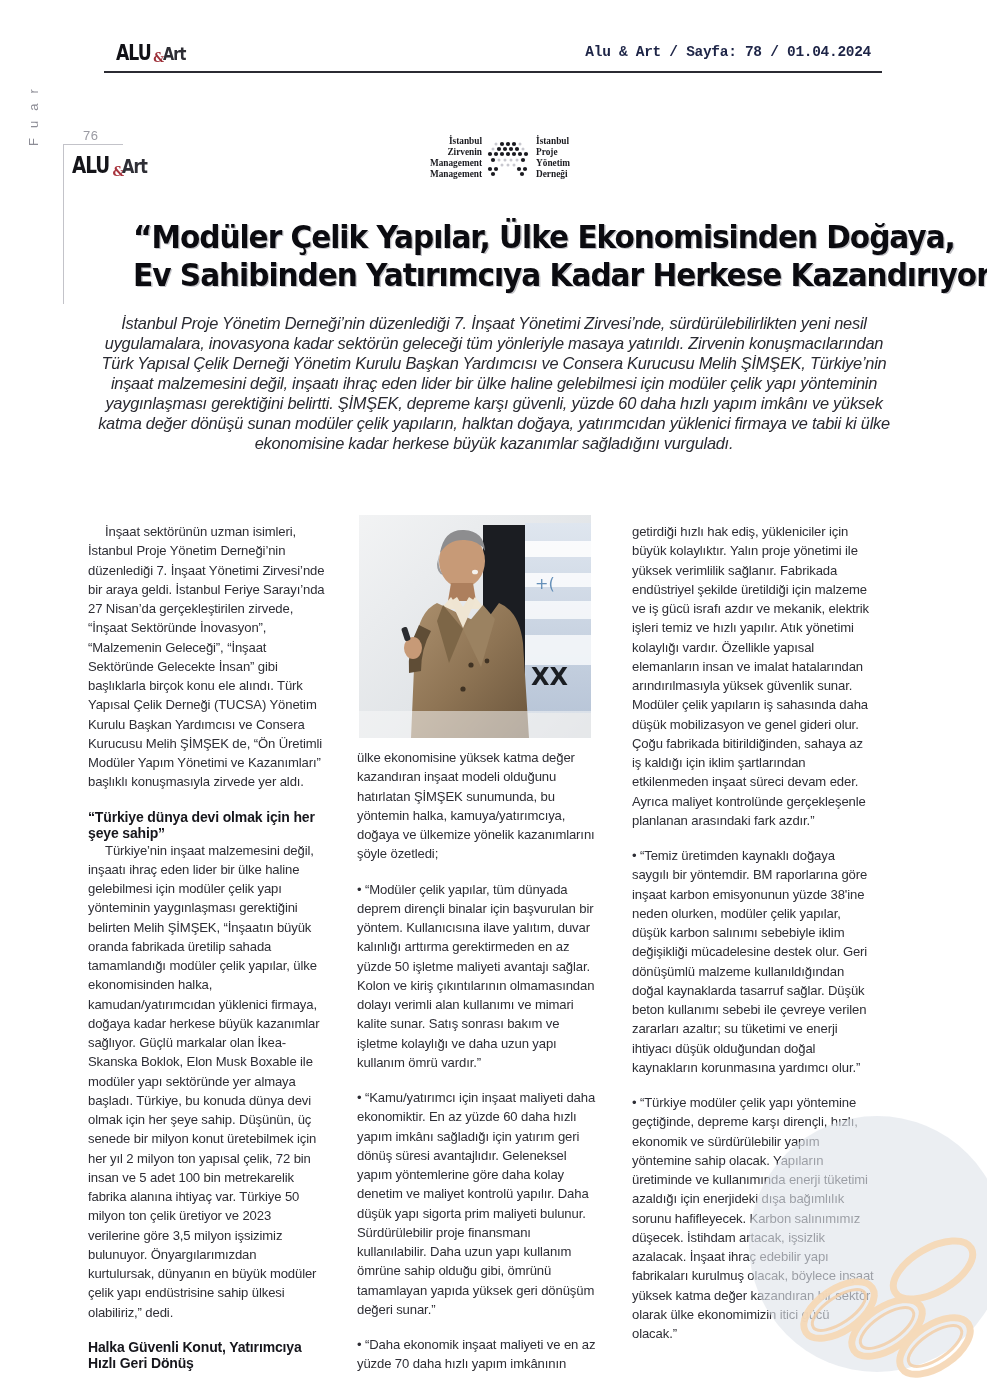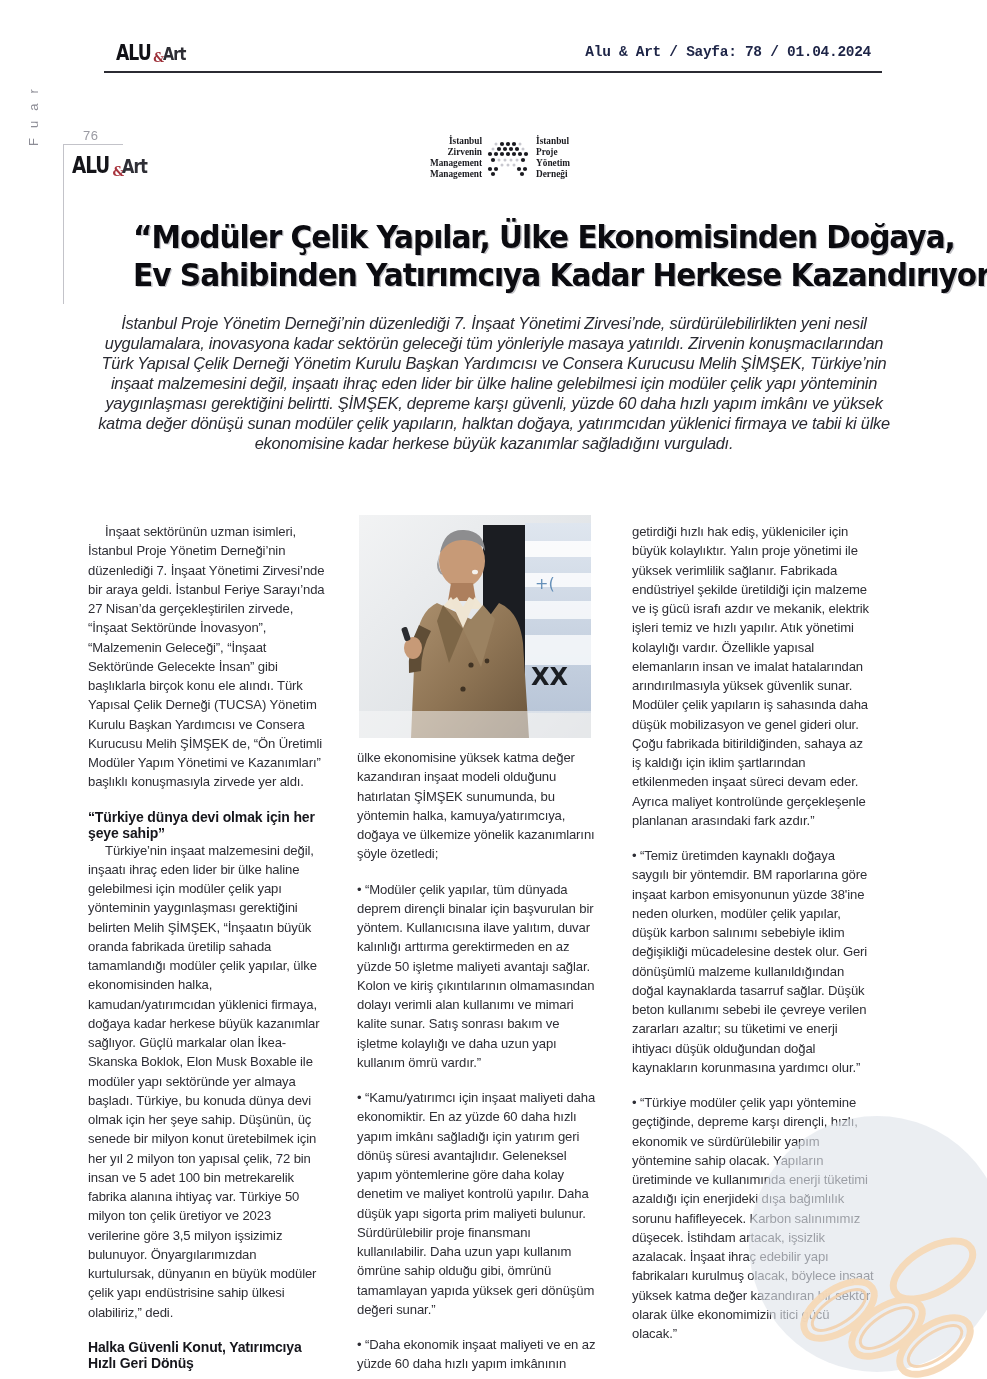--- a/index.html
+++ b/index.html
@@ -409,21 +409,21 @@
     <h3>“Türkiye dünya devi olmak için her şeye sahip”</h3>
     <p class="indent">Türkiye’nin inşaat malzemesini değil, inşaatı ihraç eden lider bir ülke haline gelebilmesi için modüler çelik yapı yönteminin yaygınlaşması gerektiğini belirten Melih ŞİMŞEK, “İnşaatın büyük oranda fabrikada üretilip sahada tamamlandığı modüler çelik yapılar, ülke ekonomisinden halka, kamudan/yatırımcıdan yüklenici firmaya, doğaya kadar herkese büyük kazanımlar sağlıyor. Güçlü markalar olan İkea-Skanska Boklok, Elon Musk Boxable ile modüler yapı sektöründe yer almaya başladı. Türkiye, bu konuda dünya devi olmak için her şeye sahip. Düşünün, üç senede bir milyon konut üretebilmek için her yıl 2 milyon ton yapısal çelik, 72 bin insan ve 5 adet 100 bin metrekarelik fabrika alanına ihtiyaç var. Türkiye 50 milyon ton çelik üretiyor ve 2023 verilerine göre 3,5 milyon işsizimiz bulunuyor. Önyargılarımızdan kurtulursak, dünyanın en büyük modüler çelik yapı endüstrisine sahip ülkesi olabiliriz,” dedi.</p>
     <h3>Halka Güvenli Konut, Yatırımcıya Hızlı Geri Dönüş</h3>
 
   </div>
 
   <div class="col" id="col-2">
     <p>ülke ekonomisine yüksek katma değer kazandıran inşaat modeli olduğunu hatırlatan ŞİMŞEK sunumunda, bu yöntemin halka, kamuya/yatırımcıya, doğaya ve ülkemize yönelik kazanımlarını şöyle özetledi;</p>
     <p class="bullet">• “Modüler çelik yapılar, tüm dünyada deprem dirençli binalar için başvurulan bir yöntem. Kullanıcısına ilave yalıtım, duvar kalınlığı arttırma gerektirmeden en az yüzde 50 işletme maliyeti avantajı sağlar. Kolon ve kiriş çıkıntılarının olmamasından dolayı verimli alan kullanımı ve mimari kalite sunar. Satış sonrası bakım ve işletme kolaylığı ve daha uzun yapı kullanım ömrü vardır.”</p>
     <p class="bullet">• “Kamu/yatırımcı için inşaat maliyeti daha ekonomiktir. En az yüzde 60 daha hızlı yapım imkânı sağladığı için yatırım geri dönüş süresi avantajlıdır. Geleneksel yapım yöntemlerine göre daha kolay denetim ve maliyet kontrolü yapılır. Daha düşük yapı sigorta prim maliyeti bulunur. Sürdürülebilir proje finansmanı kullanılabilir. Daha uzun yapı kullanım ömrüne sahip olduğu gibi, ömrünü tamamlayan yapıda yüksek geri dönüşüm değeri sunar.”</p>
-    <p class="bullet">• “Daha ekonomik inşaat maliyeti ve en az yüzde 60 daha hızlı yapım imkânının</p>
+    <p class="bullet">• “Daha ekonomik inşaat maliyeti ve en az yüzde 70 daha hızlı yapım imkânının</p>
   </div>
 
   <div class="col" id="col-3">
     <p>getirdiği hızlı hak ediş, yükleniciler için büyük kolaylıktır. Yalın proje yönetimi ile yüksek verimlilik sağlanır. Fabrikada endüstriyel şekilde üretildiği için malzeme ve iş gücü israfı azdır ve mekanik, elektrik işleri temiz ve hızlı yapılır. Atık yönetimi kolaylığı vardır. Özellikle yapısal elemanların insan ve imalat hatalarından arındırılmasıyla yüksek güvenlik sunar. Modüler çelik yapıların iş sahasında daha düşük mobilizasyon ve genel gideri olur. Çoğu fabrikada bitirildiğinden, sahaya az iş kaldığı için iklim şartlarından etkilenmeden inşaat süreci devam eder. Ayrıca maliyet kontrolünde gerçekleşenle planlanan arasındaki fark azdır.”</p>
     <p class="bullet">• “Temiz üretimden kaynaklı doğaya saygılı bir yöntemdir. BM raporlarına göre inşaat karbon emisyonunun yüzde 38'ine neden olurken, modüler çelik yapılar, düşük karbon salınımı sebebiyle iklim değişikliği mücadelesine destek olur. Geri dönüşümlü malzeme kullanıldığından doğal kaynaklarda tasarruf sağlar. Düşük beton kullanımı sebebi ile çevreye verilen zararları azaltır; su tüketimi ve enerji ihtiyacı düşük olduğundan doğal kaynakların korunmasına yardımcı olur.”</p>
     <p class="bullet">• “Türkiye modüler çelik yapı yöntemine geçtiğinde, depreme karşı dirençli, hızlı, ekonomik ve sürdürülebilir yapım yöntemine sahip olacak. Yapıların üretiminde ve kullanımında enerji tüketimi azaldığı için enerjideki dışa bağımlılık sorunu hafifleyecek. Karbon salınımımız düşecek. İstihdam artacak, işsizlik azalacak. İnşaat ihraç edebilir yapı fabrikaları kurulmuş olacak, böylece inşaat yüksek katma değer kazandıran bir sektör olarak ülke ekonomimizin itici gücü olacak.”</p>
   </div>
 
   <div id="watermark">
     <svg width="260" height="265" viewBox="0 0 260 265">

